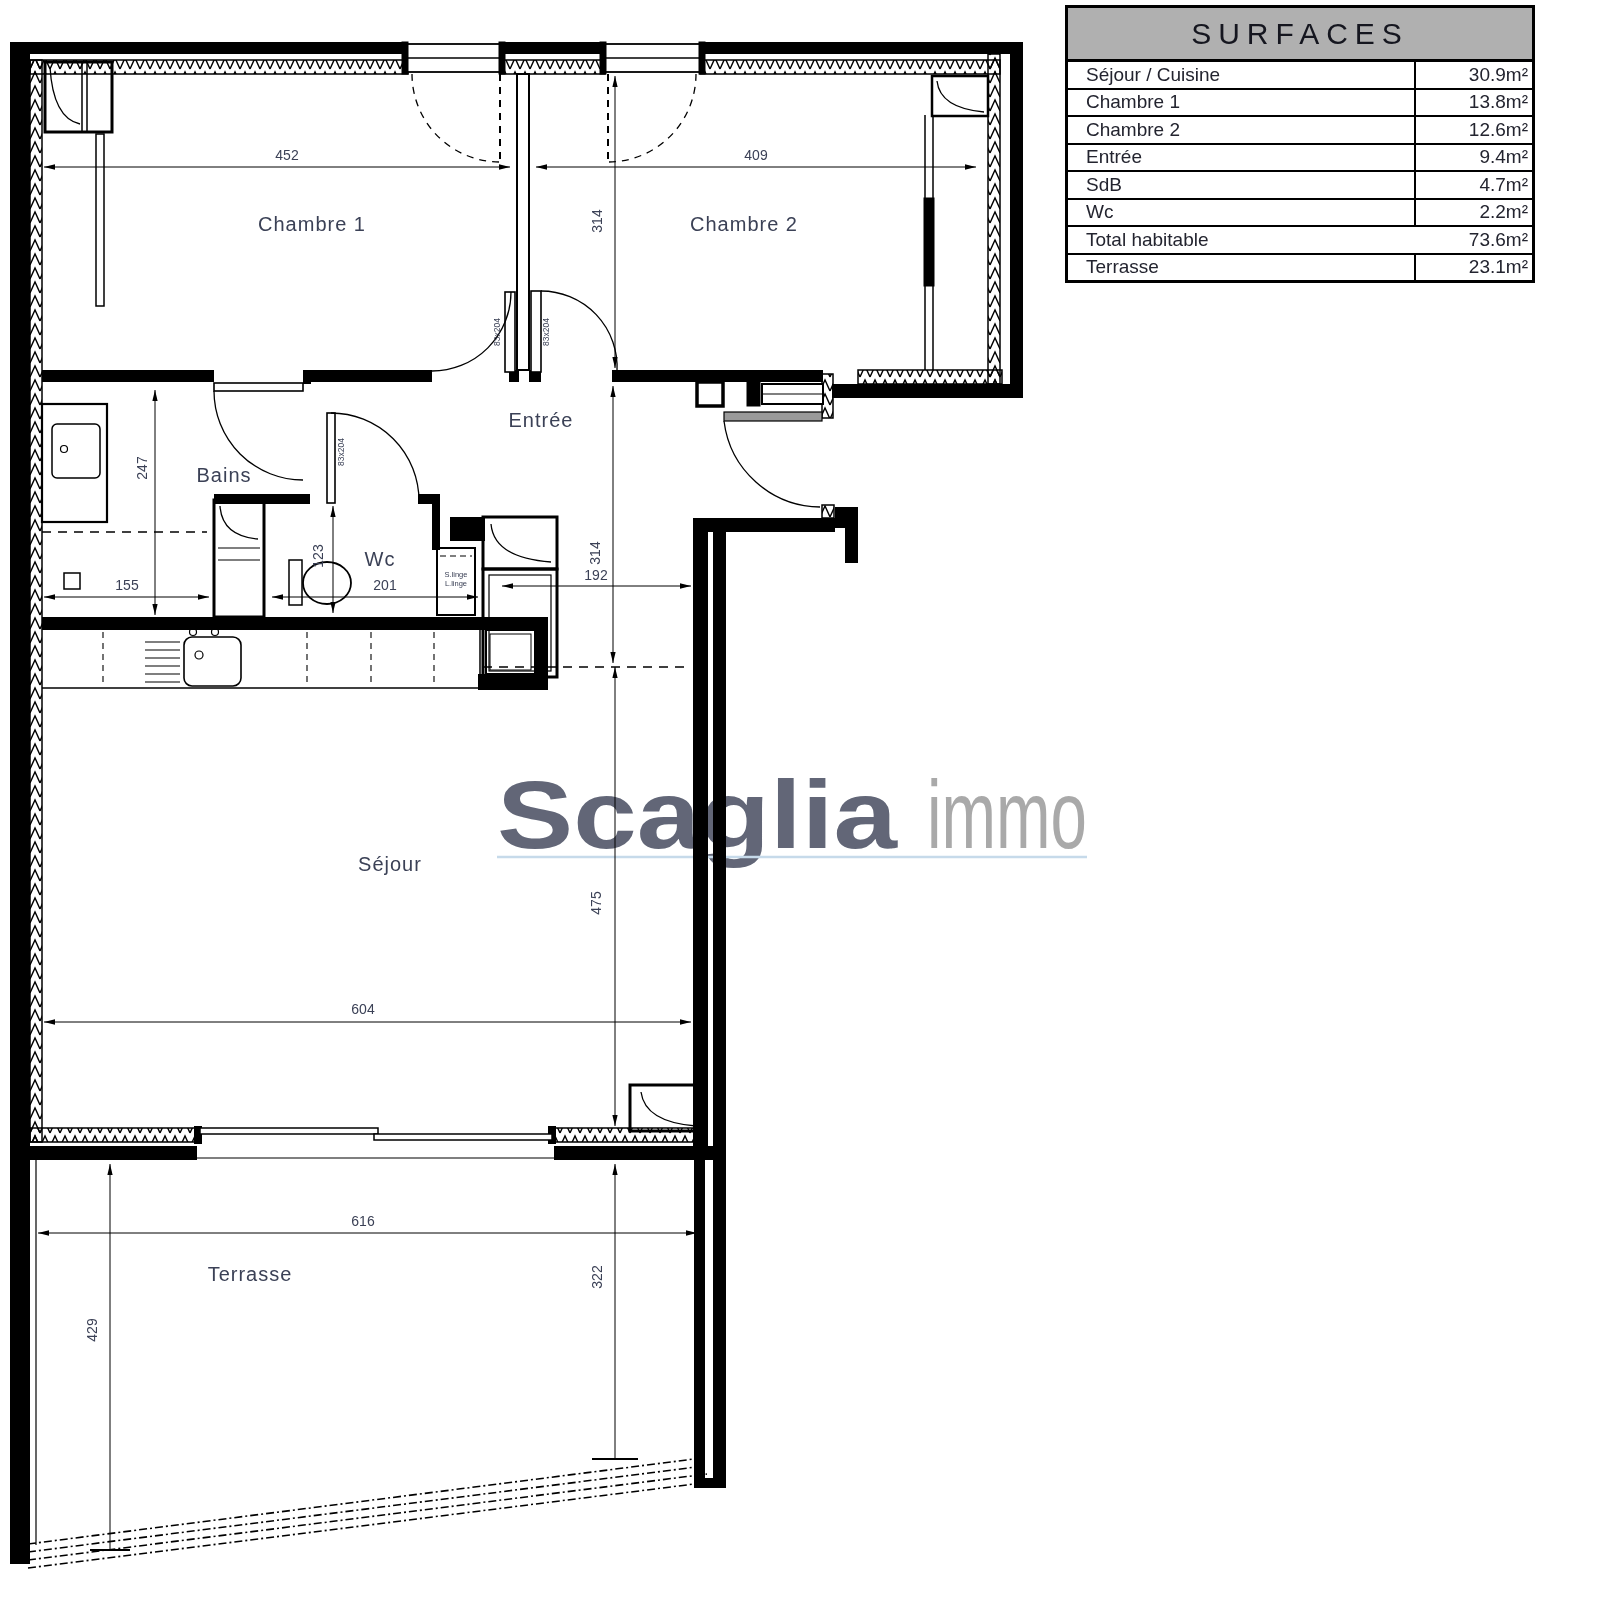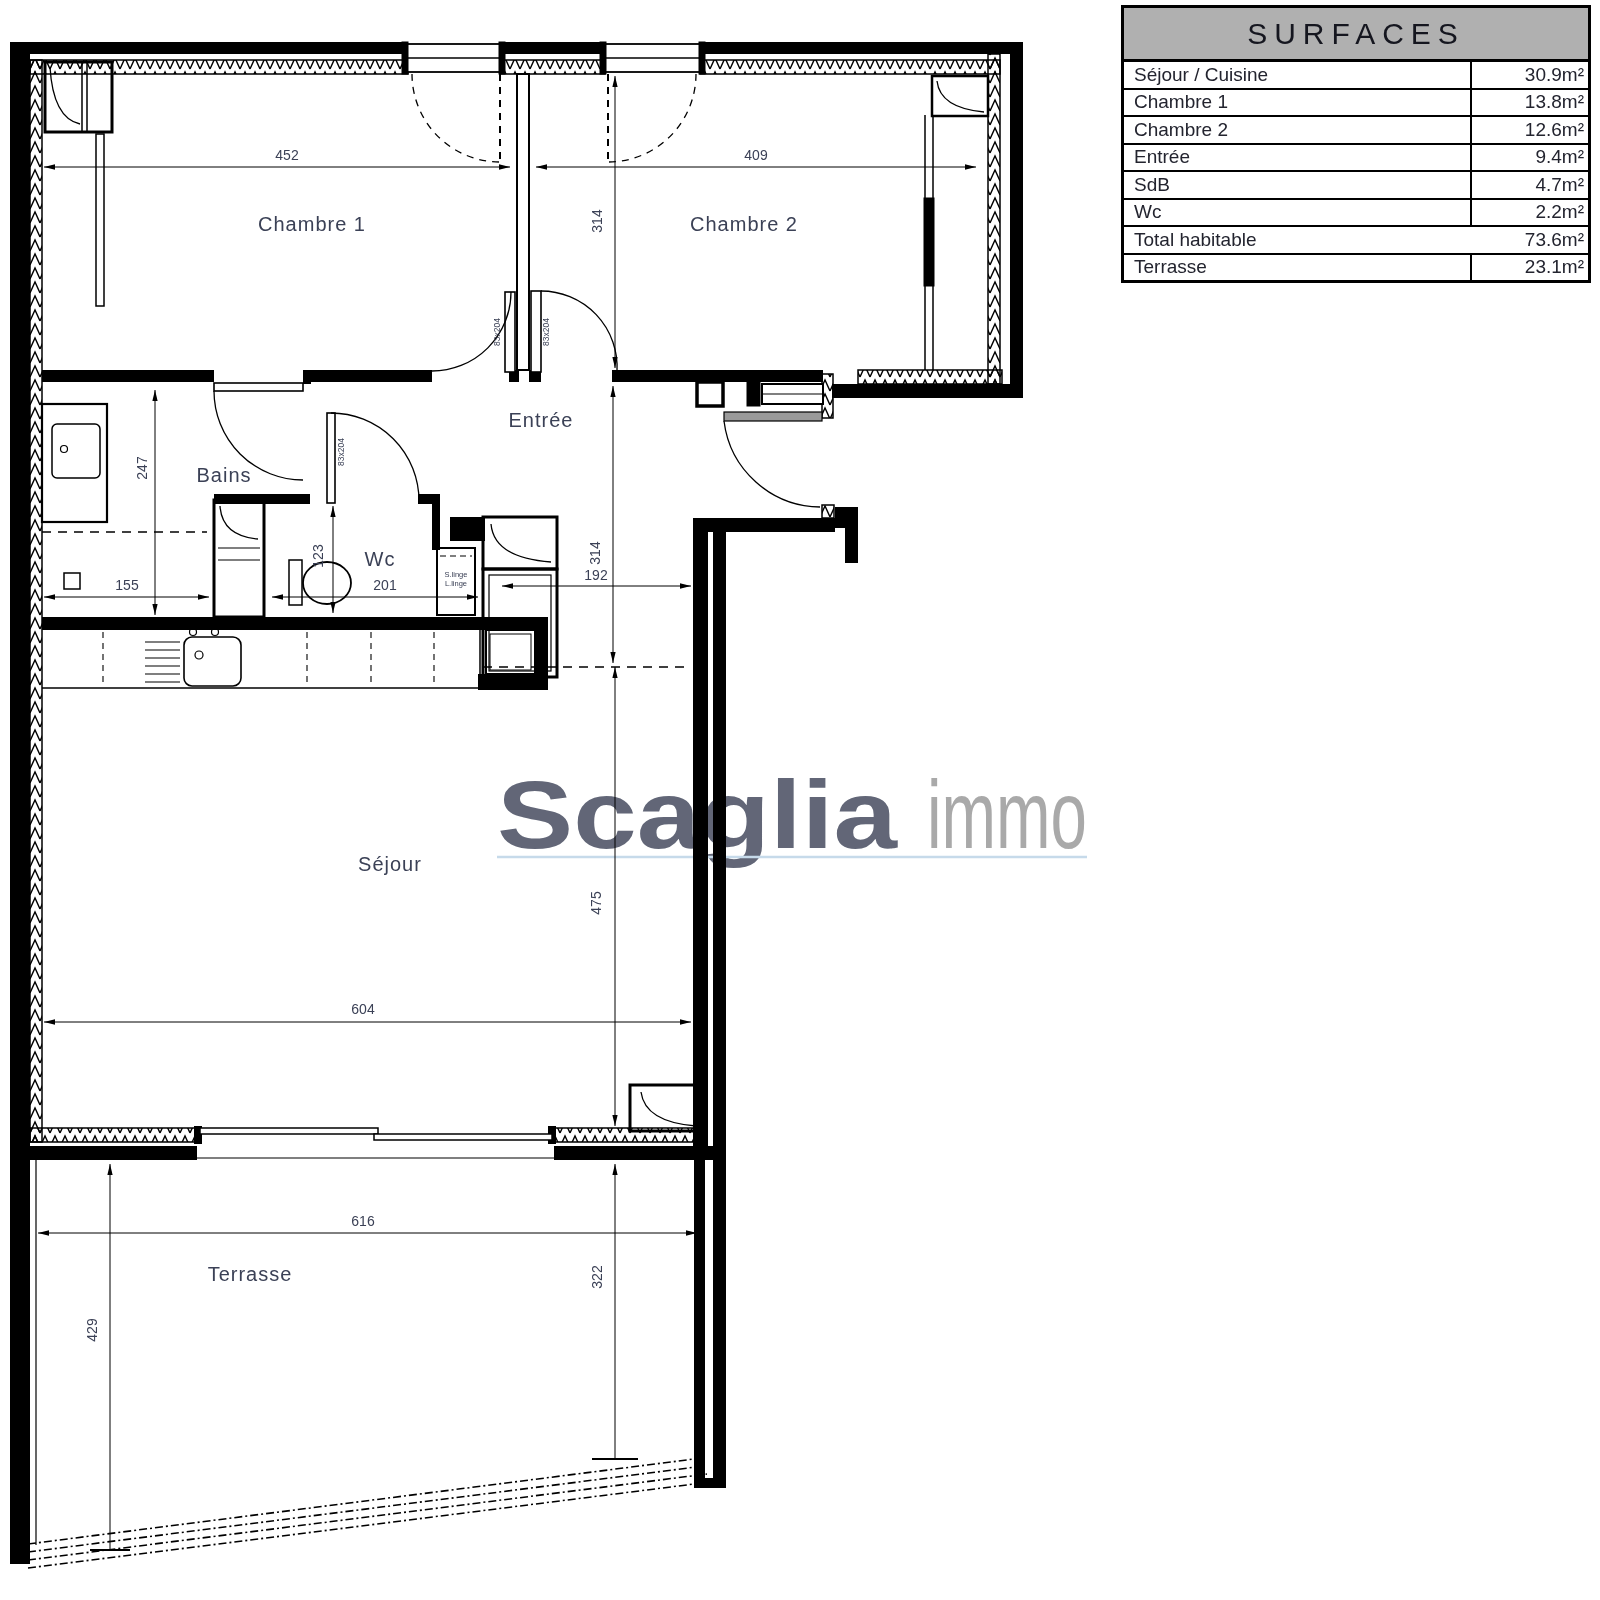--- a/index.html
+++ b/index.html
@@ -1,26 +1,26 @@
 <!DOCTYPE html>
 <html><head>
 <meta charset="utf-8">
 <style>
   html,body{margin:0;padding:0;background:#ffffff;}
   #stage{position:relative;width:1600px;height:1600px;background:#fff;overflow:hidden;
          font-family:"Liberation Sans",sans-serif;}
   #plan-svg{position:absolute;left:0;top:0;}
   
-  .surfaces{position:absolute;left:1121px;top:5px;width:464px;border:3px solid #000;
+  .surfaces{position:absolute;left:1065px;top:5px;width:464px;border:3px solid #000;
             color:#23242f;background:#fff;}
   .s-head{height:51px;background:#b0b0b0;border-bottom:3px solid #000;font-size:30px;
           letter-spacing:7px;display:flex;align-items:center;justify-content:center;color:#15161f;}
   .s-row{display:flex;height:25.5px;border-bottom:2px solid #000;font-size:19px;align-items:stretch;}
   .s-row:last-child{border-bottom:none;}
-  .s-label{flex:1;padding-left:10px;display:flex;align-items:center;}
+  .s-label{flex:1;padding-left:18px;display:flex;align-items:center;}
   .s-value{width:112px;border-left:2px solid #000;display:flex;align-items:center;
            justify-content:flex-end;padding-right:4px;}
   .s-row.total .s-value{border-left:none;}
   
   text{font-family:"Liberation Sans",sans-serif;fill:#3b4156;}
   .room-lbl{font-size:20px;letter-spacing:1px;}
   .dim{font-size:14px;}
   .tiny{font-size:8.5px;}
   .micro{font-size:7.5px;}
 </style>

